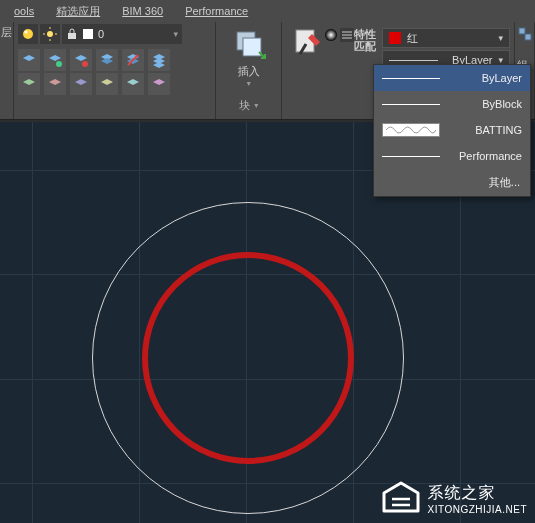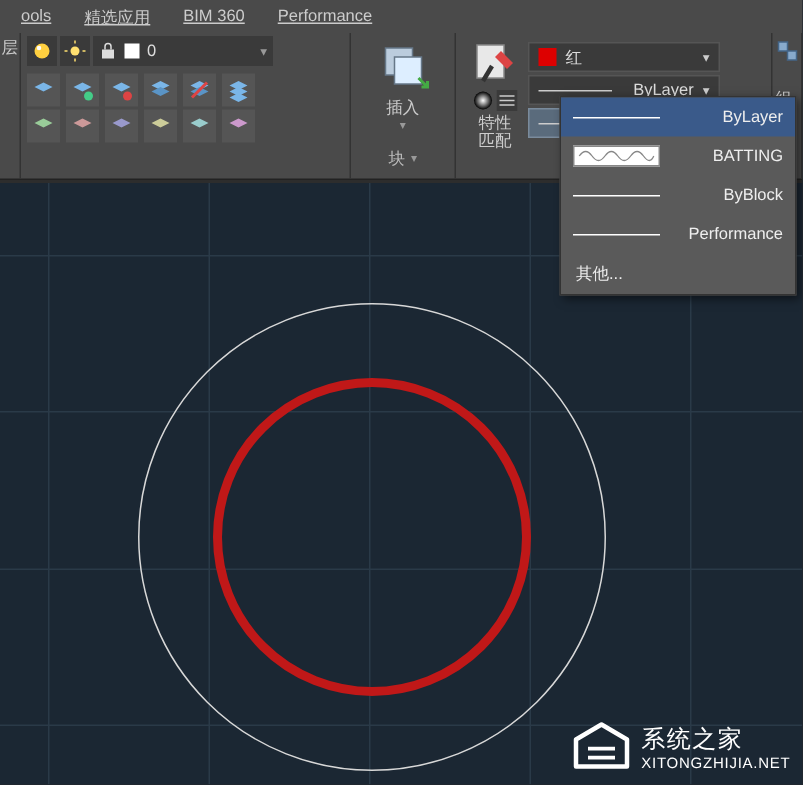--- a/index.html
+++ b/index.html
@@ -37,21 +37,21 @@
     .prop-arrow { color: #ccc; font-size: 9px; margin-left: 6px; }
     
     .linetype-menu { position: absolute; left: 373px; top: 64px; width: 158px; background: #5a5a5a; border: 1px solid #333; box-shadow: 2px 2px 6px rgba(0,0,0,0.5); z-index: 10; }
     .lt-item { display: flex; align-items: center; height: 26px; padding: 0 8px; cursor: pointer; }
     .lt-item.highlighted { background: #3a5a8a; }
     .lt-preview { width: 58px; height: 14px; margin-right: 8px; display: flex; align-items: center; position: relative; }
     .lt-preview .solid-line { width: 100%; height: 1px; background: #fff; }
     .lt-preview.batting { background: #fff; border: 1px solid #888; }
     .lt-preview.batting svg { width: 100%; height: 100%; }
     .lt-label { color: #eee; font-size: 11px; flex: 1; text-align: right; }
-    .lt-other { color: #eee; font-size: 11px; padding: 6px 10px; cursor: pointer; }
+    .lt-other { color: #eee; font-size: 11px; padding: 6px 10px; cursor: pointer; text-align: right; }
     
     .canvas { position: absolute; top: 122px; left: 0; right: 0; bottom: 0; background: #1b2733; overflow: hidden; }
     .grid-h, .grid-v { position: absolute; background: #2a3a48; }
     
     .circle { position: absolute; border-radius: 50%; }
     .circle.white { width: 312px; height: 312px; left: 92px; top: 80px; border: 1.5px solid #d8d8d8; }
     .circle.red { width: 212px; height: 212px; left: 142px; top: 130px; border: 6px solid #c01818; }
     
     .watermark { position: absolute; right: 8px; bottom: 6px; display: flex; align-items: center; gap: 6px; }
     .wm-icon { width: 42px; height: 36px; }
@@ -186,21 +186,21 @@
           <rect x="12" y="12" width="18" height="18" fill="#def" stroke="#678"></rect>
           <path d="M28 26 L34 32 M30 32 L34 32 L34 28" stroke="#4a4" stroke-width="2" fill="none"></path>
         </svg>
     </div>
     <div class="big-icon-label">插入</div>
     <span style="color:#999;font-size:8px;">▾</span>
     <div class="panel-label">块</div>
   </div>
 
   <div class="ribbon-panel" style="flex:1; flex-direction:row; padding:4px;">
-    <div style="display:flex;flex-direction:column;align-items:center;padding:0 6px;">
+    <div style="display:flex;padding:0 6px;font-weight:bold;">
       <div class="big-icon" style="width:32px;height:32px;">
         <svg viewBox="0 0 32 32">
             <rect x="4" y="4" width="18" height="22" fill="#e8e8e8" stroke="#888"></rect>
             <path d="M20 8 L28 16 L24 20 L16 12 Z" fill="#d44"></path>
             <path d="M14 18 L8 28" stroke="#333" stroke-width="3"></path>
           </svg>
       </div>
       <div style="display:flex;gap:2px;margin-top:2px;">
         <svg width="14" height="14" viewBox="0 0 14 14">
             <circle cx="7" cy="7" r="6" fill="conic-gradient(red,yellow,green,cyan,blue,magenta,red)"></circle>
@@ -251,32 +251,32 @@
 </div>
 
 <div class="linetype-menu">
   <div class="lt-item highlighted">
     <div class="lt-preview">
         <div class="solid-line"></div>
       </div>
     <span class="lt-label">ByLayer</span>
   </div>
   <div class="lt-item">
+    <div class="lt-preview">
+        <div class="solid-line"></div>
+      </div>
+    <span class="lt-label">ByBlock</span>
+  </div>
+  <div class="lt-item">
     <div class="lt-preview batting">
       <svg viewBox="0 0 58 14">
           <path d="M0 7 Q5 0 10 7 Q15 14 20 7 Q25 0 30 7 Q35 14 40 7 Q45 0 50 7 Q55 14 58 7" stroke="#888" fill="none" stroke-width="1"></path>
         </svg>
     </div>
     <span class="lt-label">BATTING</span>
-  </div>
-  <div class="lt-item">
-    <div class="lt-preview">
-        <div class="solid-line"></div>
-      </div>
-    <span class="lt-label">ByBlock</span>
   </div>
   <div class="lt-item">
     <div class="lt-preview">
         <div class="solid-line"></div>
       </div>
     <span class="lt-label">Performance</span>
   </div>
   <div class="lt-other">其他...</div>
 </div>
 

